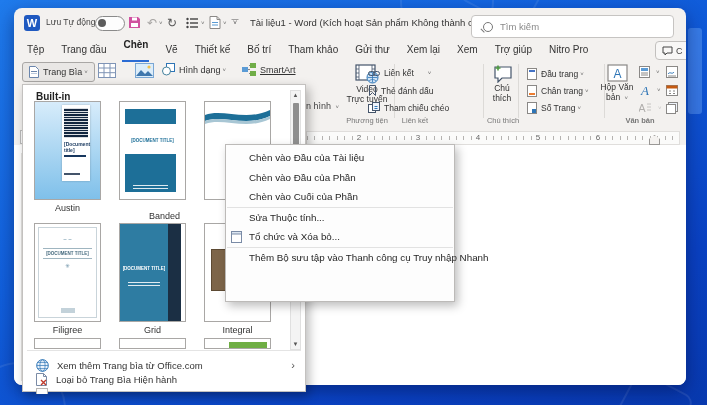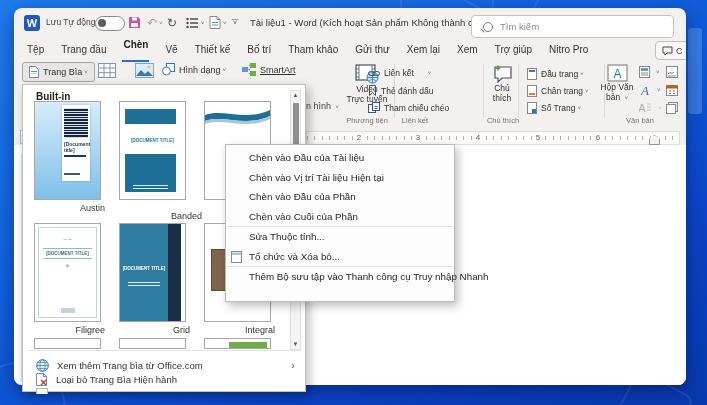--- a/index.html
+++ b/index.html
@@ -56,21 +56,21 @@
     clip-path:polygon(50% 0,100% 40%,100% 100%,0 100%,0 40%);}
   .docarea{position:absolute;left:0;top:137px;width:100%;height:240px;background:#fff;}
   .vruler{position:absolute;left:7px;top:8px;width:10px;height:226px;background:#fbfbfa;border:1px solid #e4e2e0;
     background-image:repeating-linear-gradient(180deg,#b5b3b1 0px,#b5b3b1 1px,transparent 1px,transparent 7.45px);
     background-size:4px 100%;background-position:3px 0;background-repeat:no-repeat;}
   
   .gallery{position:absolute;left:22px;top:84px;width:284px;height:308px;background:#fff;border:1px solid #c3c1bf;
     box-shadow:3px 4px 10px rgba(0,0,0,.28);box-sizing:border-box;}
   .galhdr{position:absolute;left:13px;top:6px;font-size:10px;font-weight:bold;color:#222;}
   .thumb{position:absolute;width:67px;height:99px;border:1px solid #a9a7a5;background:#fff;box-sizing:border-box;overflow:hidden;}
-  .thumb-label{position:absolute;width:75px;text-align:right;font-size:9px;color:#333;}
+  .thumb-label{position:absolute;width:75px;text-align:center;font-size:9px;color:#333;}
   .austin-bg{position:absolute;inset:0;background:linear-gradient(180deg,#d7ecfb 0%,#a7d4f1 55%,#7fc0ea 100%);}
   .austin-strip{position:absolute;left:27px;top:3px;width:28px;height:76px;background:#fff;box-shadow:0 0 2px rgba(0,0,0,.25);}
   .austin-navy{position:absolute;left:2px;top:3px;width:24px;height:30px;background:#12263f;}
   .tinylines{background-image:repeating-linear-gradient(180deg,rgba(255,255,255,.85) 0 1px,transparent 1px 2.6px);}
   .austin-title{position:absolute;left:2px;top:37px;width:25px;font-size:5px;line-height:5.5px;color:#17375e;font-weight:bold;}
   .austin-sub{position:absolute;left:2px;top:50px;width:22px;height:2px;background:#17375e;}
   .austin-foot{position:absolute;left:2px;top:68px;width:16px;height:1.5px;background:#44546a;}
   .banded-band{position:absolute;left:5px;top:7px;width:51px;height:15px;background:#1d6f98;}
   .banded-title{position:absolute;left:0;top:36px;width:100%;text-align:center;font-size:4.5px;color:#1d6f98;font-weight:bold;}
   .banded-block{position:absolute;left:5px;top:52px;width:51px;height:38px;background:#1d6f98;}
@@ -346,21 +346,21 @@
             <rect x=".5" y="1.5" width="11" height="3" fill="#c55a11"></rect>
           <path d="M3 7 h2 M7 7 h2 M3 9.5 h2 M7 9.5 h2" stroke="#8a8886"></path>
         </svg>
       </div>
       <div class="smrow" style="left:652px;top:42px;">
         <svg class="ricon" width="12" height="12" viewBox="0 0 12 12">
           <rect x="2.5" y=".5" width="9" height="9" fill="#eef3fa" stroke="#8a8886"></rect>
             <rect x=".5" y="2.5" width="9" height="9" fill="#fff" stroke="#8a8886"></rect>
         </svg>
       </div>
-      <div class="grplabel" style="left:626px;">Văn bản</div>
+      <div class="grplabel" style="left:626px;font-weight:bold;">Văn bản</div>
     </div>
 
     <div class="rulerrow">
       <div class="tabsel">⌐</div>
       <div class="hruler">
         <span class="rnum" style="left:52px;">2</span>
         <span class="rnum" style="left:111px;">3</span>
         <span class="rnum" style="left:171px;">4</span>
         <span class="rnum" style="left:231px;">5</span>
         <span class="rnum" style="left:291px;">6</span>
@@ -450,21 +450,20 @@
         <path d="M7.5 .5 v3 h3" fill="none" stroke="#7a8ba6"></path>
         <path d="M5 7 l5 5 M10 7 l-5 5" stroke="#c0392b" stroke-width="1.4"></path>
       </svg>
       <span>Loại bỏ Trang Bìa Hiện hành</span>
     </div>
     <div class="galcut"></div>
   </div>
 
   <div class="cmenu">
     <div class="mi">Chèn vào Đầu của Tài liệu</div>
-    <div class="mi">Chèn vào Vị trí Tài liệu Hiện tại</div>
     <div class="mi">Chèn vào Đầu của Phần</div>
     <div class="mi">Chèn vào Cuối của Phần</div>
     <div class="msep"></div>
     <div class="mi">Sửa Thuộc tính...</div>
     <div class="mi">
       <svg class="ricon" width="11" height="12" viewBox="0 0 11 12">
         <rect x=".5" y=".5" width="10" height="11" fill="#fff" stroke="#7a8ba6"></rect>
         <rect x=".5" y=".5" width="10" height="2.5" fill="#dce6f1" stroke="#7a8ba6"></rect>
       </svg>
       <span>Tổ chức và Xóa bỏ...</span>

